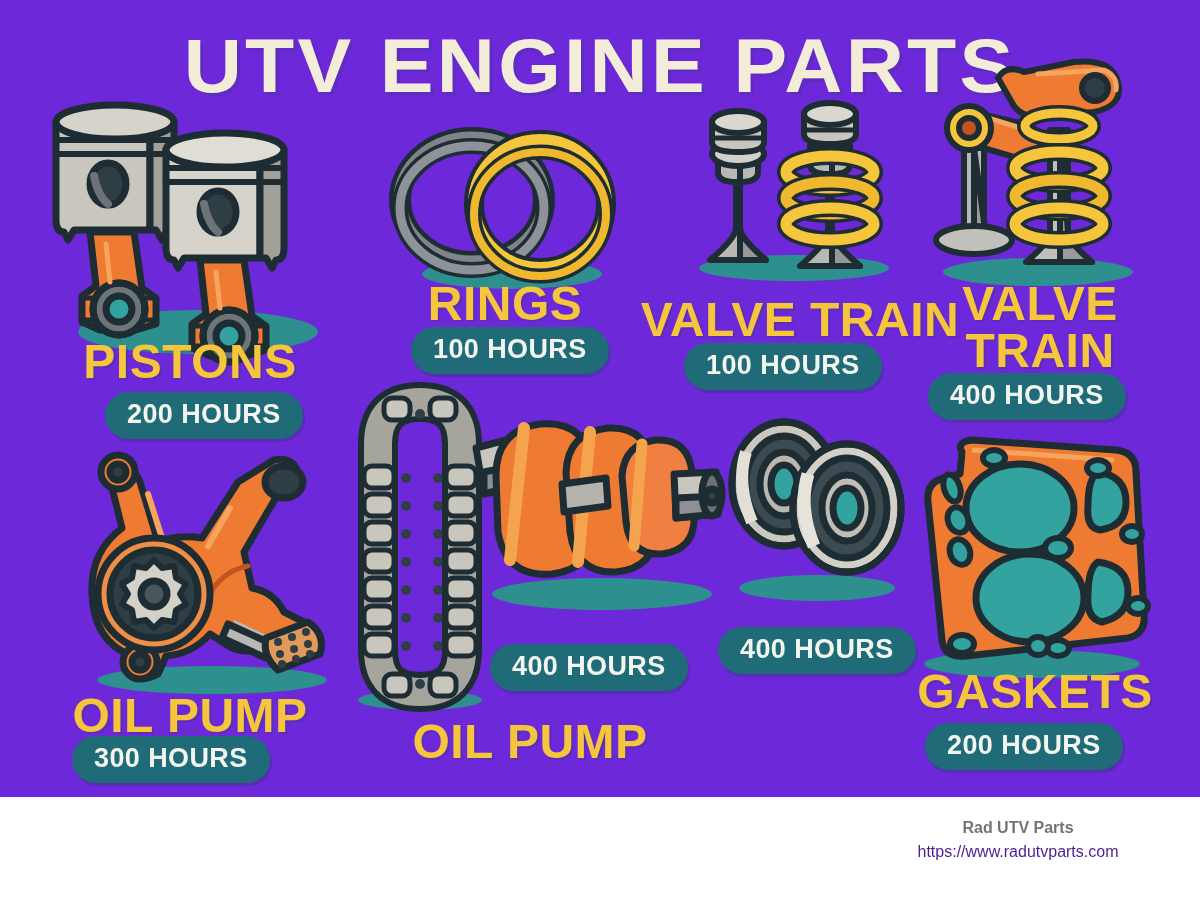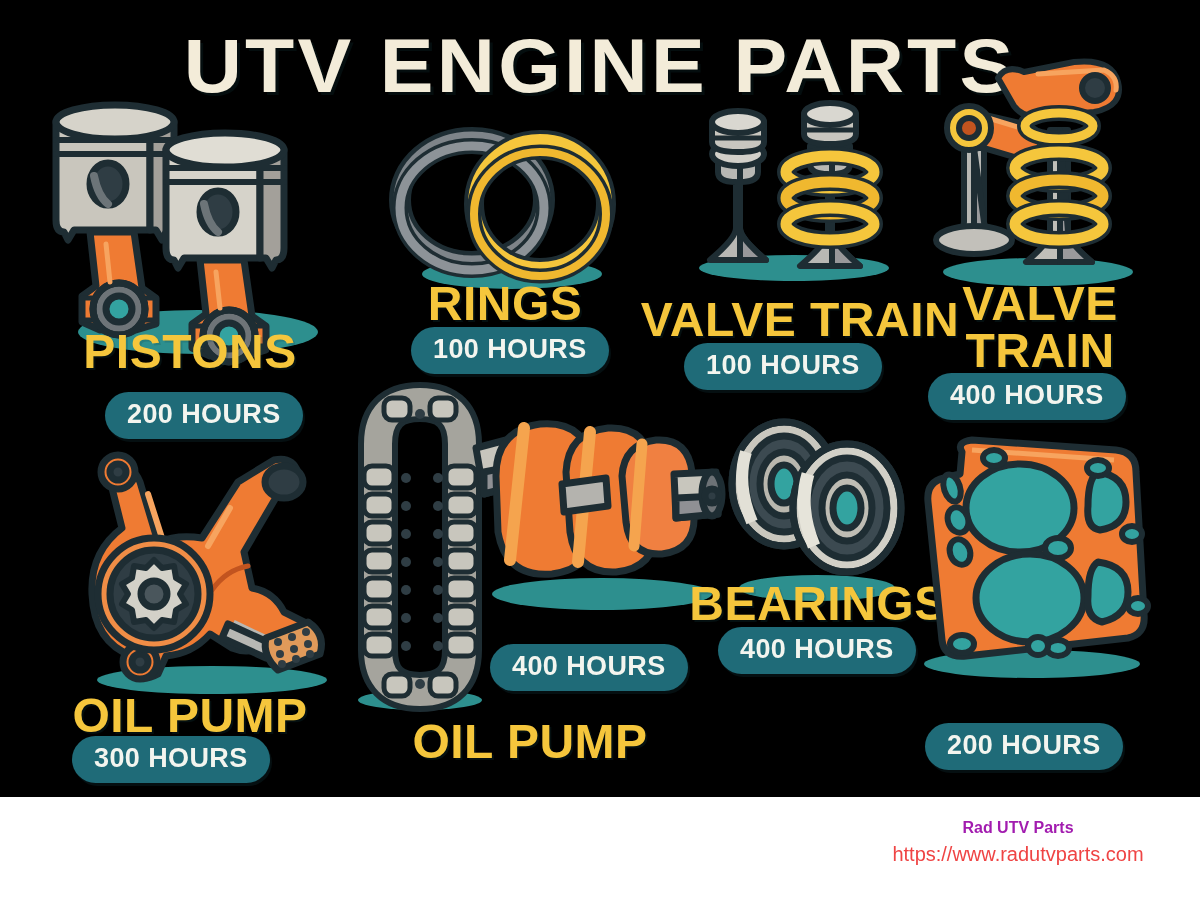--- a/index.html
+++ b/index.html
@@ -10,21 +10,21 @@
     overflow:hidden;
   }
   #poster{
     position:relative;
     width:1200px;height:902px;
     background:#ffffff;
   }
   .canvas{
     position:absolute;left:0;top:0;
     width:1200px;height:797px;
-    background:#000000;
+    background:#6d28d9;
     overflow:hidden;
   }
   .title{
     position:absolute;left:0;top:22px;width:1200px;
     text-align:center;
     font-family:"Liberation Sans", sans-serif;
     font-weight:bold;
     font-size:76px;
     letter-spacing:3px;
     color:#f3ecd9;
@@ -60,25 +60,25 @@
     position:absolute;left:0;top:797px;
     width:1200px;height:105px;
     background:#ffffff;
   }
   .footer-inner{
     position:absolute;right:32px;top:22px;
     text-align:center;
     width:300px;
   }
   .brand{
-    font-size:16px;font-weight:bold;color:#a21caf;
+    font-size:16px;font-weight:bold;color:#737373;
     margin-bottom:6px;
   }
   .url{
-    font-size:20px;color:#ef4444;
+    font-size:16px;color:#4c1d95;
   }
   svg{display:block;overflow:visible;}
 </style>
 </head>
 <body>
 
 <div id="poster">
 
   <div class="canvas">
 
@@ -117,21 +117,21 @@
           <path d="M162 168 L206 168 L214 224 L228 234 L228 258 L208 264 L172 264 L154 256 L154 232 L168 222 Z" fill="#ef7b33"></path>
           <path d="M154 234 L228 234" stroke-width="5"></path>
           <path d="M154 254 L228 254" stroke-width="5"></path>
           <circle cx="191" cy="244" r="26" fill="#6e7478"></circle>
           <circle cx="191" cy="244" r="26" fill="none"></circle>
           <circle cx="191" cy="244" r="13" fill="#33a3a0"></circle>
           <path d="M178 180 L182 216" stroke="#f7a45f" stroke-width="5"></path>
         </g>
       </svg>
     </div>
-    <div class="label" style="left:30px;top:328px;width:320px;">PISTONS</div>
+    <div class="label" style="left:30px;top:338px;width:320px;">PISTONS</div>
     <div class="pill" style="left:105px;top:392px;">200 HOURS</div>
 
     <div class="art" style="left:392px;top:122px;">
       <svg width="230" height="170" viewBox="0 0 230 170">
         <ellipse cx="120" cy="152" rx="90" ry="15" fill="#2d8f8e"></ellipse>
         <g fill="none" stroke="#1e2d33" stroke-width="7">
           <ellipse cx="80" cy="78" rx="72" ry="62" stroke-width="22" stroke="#1e2d33"></ellipse>
           <ellipse cx="80" cy="78" rx="72" ry="62" stroke-width="13" stroke="#7e8489"></ellipse>
           <ellipse cx="80" cy="86" rx="72" ry="62" stroke-width="16" stroke="#1e2d33"></ellipse>
           <ellipse cx="80" cy="86" rx="72" ry="62" stroke-width="9" stroke="#8d9398"></ellipse>
@@ -350,21 +350,20 @@
 
           <ellipse cx="125" cy="96" rx="54" ry="64" fill="#d2d0c7"></ellipse>
           <ellipse cx="125" cy="96" rx="54" ry="64" fill="none" stroke-width="7"></ellipse>
           <ellipse cx="125" cy="96" rx="40" ry="50" fill="#3c4a51"></ellipse>
           <ellipse cx="125" cy="96" rx="25" ry="33" fill="#bfbdb4"></ellipse>
           <ellipse cx="125" cy="96" rx="14" ry="20" fill="#33a3a0"></ellipse>
           <path d="M86 62 Q76 96 92 134" stroke="#e6e4da" stroke-width="13" fill="none"></path>
         </g>
       </svg>
     </div>
-    <div class="label" style="left:688px;top:580px;width:260px;">BEARINGS</div>
     <div class="pill" style="left:718px;top:627px;">400 HOURS</div>
 
     <div class="art" style="left:902px;top:436px;">
       <svg width="260" height="240" viewBox="0 0 260 240">
         <ellipse cx="130" cy="228" rx="108" ry="14" fill="#2d8f8e"></ellipse>
         <g stroke="#1e2d33" stroke-width="7" stroke-linejoin="round">
           <path d="M60 16 Q54 6 70 4 L214 14 Q234 16 234 36 L242 178 Q244 198 226 202 L64 220
                    Q42 222 40 204 L26 66 Q24 46 42 42 L58 38 Z" fill="#ef7b33"></path>
           <path d="M70 14 L212 24" stroke="#f7a45f" stroke-width="5"></path>
 
@@ -383,20 +382,21 @@
             <ellipse cx="60" cy="208" rx="12" ry="9"></ellipse>
             <ellipse cx="136" cy="210" rx="10" ry="9"></ellipse>
             <ellipse cx="56" cy="84" rx="10" ry="13" transform="rotate(-20 56 84)"></ellipse>
             <ellipse cx="58" cy="116" rx="10" ry="13" transform="rotate(-20 58 116)"></ellipse>
             <ellipse cx="50" cy="52" rx="8" ry="14" transform="rotate(-18 50 52)"></ellipse>
             <ellipse cx="156" cy="112" rx="13" ry="10"></ellipse>
           </g>
         </g>
       </svg>
     </div>
+    <div class="label" style="left:890px;top:668px;width:290px;">GASKETS</div>
     <div class="pill" style="left:925px;top:723px;">200 HOURS</div>
 
   </div>
 
   <div class="footer">
     <div class="footer-inner">
       <div class="brand">Rad UTV Parts</div>
       <div class="url">https://www.radutvparts.com</div>
     </div>
   </div>

